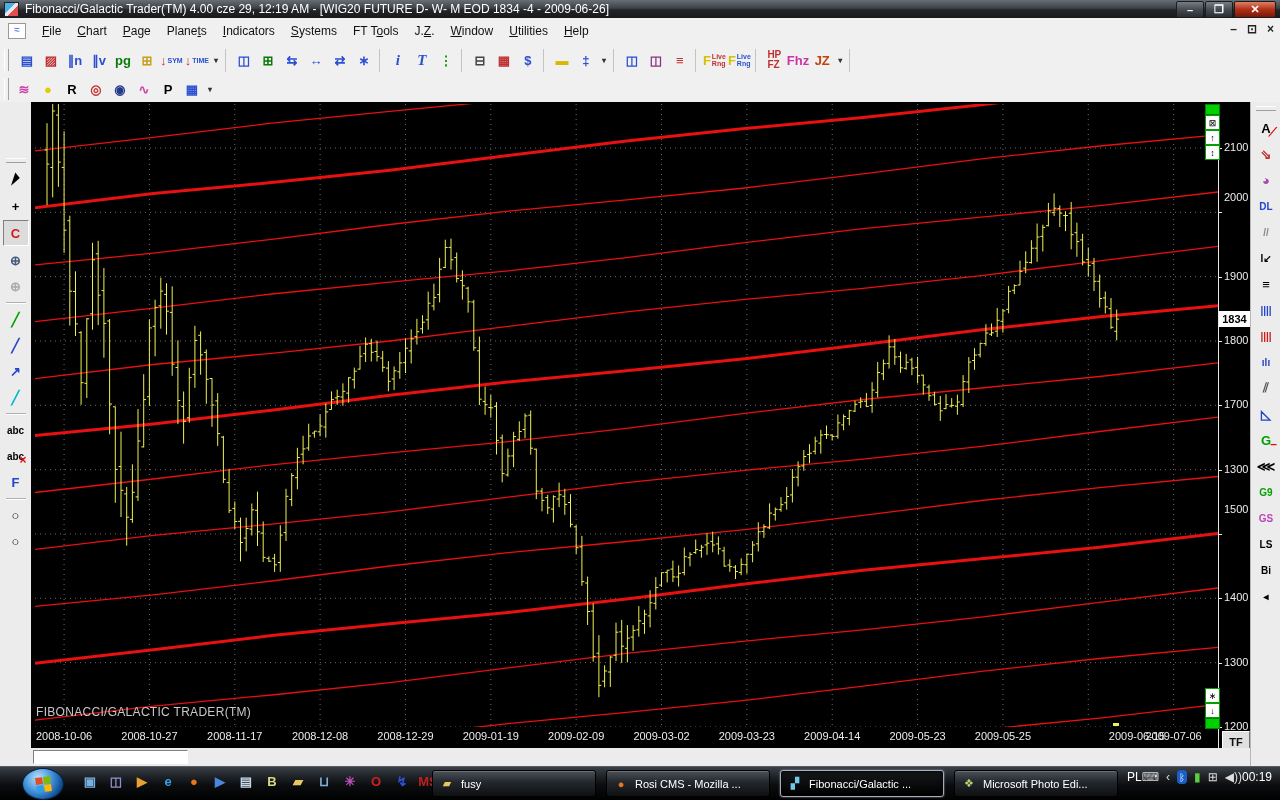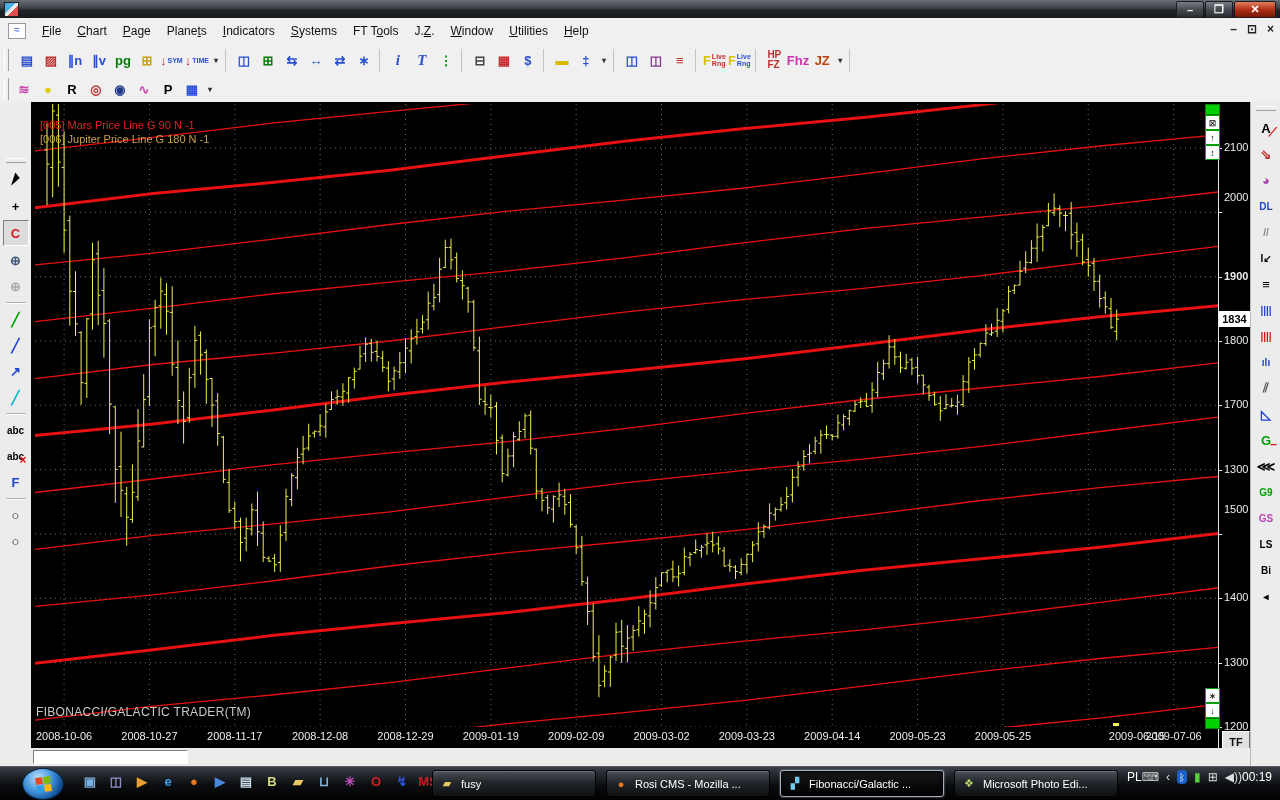--- a/index.html
+++ b/index.html
@@ -101,20 +101,21 @@
      display:flex;align-items:center;justify-content:center;}
   #batt{color:#5ad03a;}
 </style>
 </head>
 <body>
 
 <div id="root">
 
   <div id="titlebar">
     <div id="app-icon"></div>
+    <span>Fibonacci/Galactic Trader(TM) 4.00 cze 29,  12:19 AM - [WIG20 FUTURE D- W- M EOD  1834    -4 - 2009-06-26]</span>
     <div id="win-controls">
         <div class="wbtn">–</div>
         <div class="wbtn">❐</div>
         <div class="wbtn close">✕</div>
       </div>
   </div>
 
   <div id="menubar">
     <div id="child-icon">≈</div>
     <div id="menu-items" style="display:flex;">
@@ -458,21 +459,21 @@
       <path d="M12.0 19.2L12.0 101.2M9.6 46.0L12.0 46.0M12.0 60.1L14.4 60.1M17.7 -19.5L17.7 93.3M15.3 63.5L17.7 63.5M17.7 7.0L20.1 7.0M23.4 -35.6L23.4 82.8M21.0 11.1L23.4 11.1M23.4 58.1L25.8 58.1M29.1 27.3L29.1 148.9M26.7 63.4L29.1 63.4M29.1 126.2L31.5 126.2M34.8 111.7L34.8 221.6M32.4 116.7L34.8 116.7M34.8 187.2L37.2 187.2M40.5 167.3L40.5 232.0M38.1 187.5L40.5 187.5M40.5 219.9L42.9 219.9M46.1 227.2L46.1 300.7M43.7 228.6L46.1 228.6M46.1 278.7L48.5 278.7M51.8 214.1L51.8 294.0M49.4 279.3L51.8 279.3M51.8 214.8L54.2 214.8M57.5 138.8L57.5 225.7M55.1 209.8L57.5 209.8M57.5 155.8L59.9 155.8M63.2 136.8L63.2 221.1M60.8 149.8L63.2 149.8M63.2 191.2L65.6 191.2M68.9 164.1L68.9 253.7M66.5 186.6L68.9 186.6M68.9 219.4L71.3 219.4M74.6 215.0L74.6 330.3M72.2 217.0L74.6 217.0M74.6 300.0L77.0 300.0M80.3 302.6L80.3 398.8M77.9 302.8L80.3 302.8M80.3 365.4L82.7 365.4M86.0 327.7L86.0 413.0M83.6 362.6L86.0 362.6M86.0 386.3L88.4 386.3M91.7 383.0L91.7 441.7M89.3 389.9L91.7 389.9M91.7 413.2L94.1 413.2M97.4 360.3L97.4 418.9M95.0 415.4L97.4 415.4M97.4 388.3L99.8 388.3M103.0 305.1L103.0 396.9M100.6 392.9L103.0 392.9M103.0 337.0L105.4 337.0M108.7 270.2L108.7 343.4M106.3 342.9L108.7 342.9M108.7 295.6L111.1 295.6M114.4 215.4L114.4 301.9M112.0 292.7L114.4 292.7M114.4 223.9L116.8 223.9M120.1 195.7L120.1 252.3M117.7 222.3L120.1 222.3M120.1 203.4L122.5 203.4M125.8 173.7L125.8 224.7M123.4 201.9L125.8 201.9M125.8 187.1L128.2 187.1M131.5 179.2L131.5 230.6M129.1 190.4L131.5 190.4M131.5 207.2L133.9 207.2M137.2 182.3L137.2 271.8M134.8 208.4L137.2 208.4M137.2 260.2L139.6 260.2M142.9 236.4L142.9 320.1M140.5 263.5L142.9 263.5M142.9 296.5L145.3 296.5M148.6 287.5L148.6 339.6M146.2 302.6L148.6 302.6M148.6 317.3L151.0 317.3M154.3 263.8L154.3 318.6M151.9 313.8L154.3 313.8M154.3 273.6L156.7 273.6M159.9 221.8L159.9 283.8M157.5 270.4L159.9 270.4M159.9 236.4L162.3 236.4M165.6 227.4L165.6 270.7M163.2 231.3L165.6 231.3M165.6 250.9L168.0 250.9M171.3 245.4L171.3 299.8M168.9 248.4L171.3 248.4M171.3 275.3L173.7 275.3M177.0 274.1L177.0 322.9M174.6 274.5L177.0 274.5M177.0 301.0L179.4 301.0M182.7 289.1L182.7 341.9M180.3 296.9L182.7 296.9M182.7 329.6L185.1 329.6M188.4 331.9L188.4 379.1M186.0 333.1L188.4 333.1M188.4 375.3L190.8 375.3M194.1 364.9L194.1 409.0M191.7 378.6L194.1 378.6M194.1 406.4L196.5 406.4M199.8 397.5L199.8 425.0M197.4 404.4L199.8 404.4M199.8 417.5L202.2 417.5M205.5 413.6L205.5 457.4M203.1 417.3L205.5 417.3M205.5 438.5L207.9 438.5M211.2 413.7L211.2 447.3M208.8 434.1L211.2 434.1M211.2 424.5L213.6 424.5M216.8 399.5L216.8 431.5M214.4 425.1L216.8 425.1M216.8 405.8L219.2 405.8M222.5 387.6L222.5 442.0M220.1 406.3L222.5 406.3M222.5 427.8L224.9 427.8M228.2 417.4L228.2 458.1M225.8 429.1L228.2 429.1M228.2 453.4L230.6 453.4M233.9 452.3L233.9 458.0M231.5 454.4L233.9 454.4M233.9 457.2L236.3 457.2M239.6 449.9L239.6 467.9M237.2 454.3L239.6 454.3M239.6 460.8L242.0 460.8M245.3 421.2L245.3 467.8M242.9 458.5L245.3 458.5M245.3 431.1L247.7 431.1M251.0 384.8L251.0 437.0M248.6 428.6L251.0 428.6M251.0 392.3L253.4 392.3M256.7 369.1L256.7 402.2M254.3 395.5L256.7 395.5M256.7 371.6L259.1 371.6M262.4 343.8L262.4 385.3M260.0 373.7L262.4 373.7M262.4 353.5L264.8 353.5M268.1 331.8L268.1 360.3M265.7 350.2L268.1 350.2M268.1 344.9L270.5 344.9M273.7 319.7L273.7 346.7M271.3 344.0L273.7 344.0M273.7 332.0L276.1 332.0M279.4 326.9L279.4 333.6M277.0 329.1L279.4 329.1M279.4 327.2L281.8 327.2M285.1 310.4L285.1 332.3M282.7 327.8L285.1 327.8M285.1 322.0L287.5 322.0M290.8 299.6L290.8 333.6M288.4 323.0L290.8 323.0M290.8 307.9L293.2 307.9M296.5 287.4L296.5 305.6M294.1 305.5L296.5 305.5M296.5 295.6L298.9 295.6M302.2 285.7L302.2 300.9M299.8 293.9L302.2 293.9M302.2 292.5L304.6 292.5M307.9 279.3L307.9 301.8M305.5 293.0L307.9 293.0M307.9 287.3L310.3 287.3M313.6 273.1L313.6 298.7M311.2 289.1L313.6 289.1M313.6 273.8L316.0 273.8M319.3 263.6L319.3 284.6M316.9 275.7L319.3 275.7M319.3 267.2L321.7 267.2M325.0 241.9L325.0 265.5M322.6 265.1L325.0 265.1M325.0 252.2L327.4 252.2M330.6 233.4L330.6 258.0M328.2 249.7L330.6 249.7M330.6 240.2L333.0 240.2M336.3 234.8L336.3 257.5M333.9 239.7L336.3 239.7M336.3 248.3L338.7 248.3M342.0 236.5L342.0 257.5M339.6 247.5L342.0 247.5M342.0 252.6L344.4 252.6M347.7 246.9L347.7 267.9M345.3 254.1L347.7 254.1M347.7 263.3L350.1 263.3M353.4 257.1L353.4 287.3M351.0 264.1L353.4 264.1M353.4 277.3L355.8 277.3M359.1 262.5L359.1 286.1M356.7 275.0L359.1 275.0M359.1 266.8L361.5 266.8M364.8 248.0L364.8 274.8M362.4 267.8L364.8 267.8M364.8 258.9L367.2 258.9M370.5 234.4L370.5 269.0M368.1 258.7L370.5 258.7M370.5 244.2L372.9 244.2M376.2 225.3L376.2 259.5M373.8 246.9L376.2 246.9M376.2 234.9L378.6 234.9M381.9 214.8L381.9 240.6M379.5 232.7L381.9 232.7M381.9 227.7L384.3 227.7M387.5 211.2L387.5 229.5M385.1 224.8L387.5 224.8M387.5 218.2L389.9 218.2M393.2 187.6L393.2 225.7M390.8 215.8L393.2 215.8M393.2 199.2L395.6 199.2M398.9 179.7L398.9 206.4M396.5 202.0L398.9 202.0M398.9 193.4L401.3 193.4M404.6 153.9L404.6 198.4M402.2 190.6L404.6 190.6M404.6 165.2L407.0 165.2M410.3 135.7L410.3 164.1M407.9 163.4L410.3 163.4M410.3 143.5L412.7 143.5M416.0 134.6L416.0 165.6M413.6 143.4L416.0 143.4M416.0 155.8L418.4 155.8M421.7 148.5L421.7 178.5M419.3 153.6L421.7 153.6M421.7 174.6L424.1 174.6M427.4 166.3L427.4 195.6M425.0 176.6L427.4 176.6M427.4 181.7L429.8 181.7M433.1 182.7L433.1 208.6M430.7 184.2L433.1 184.2M433.1 197.8L435.5 197.8M438.8 195.8L438.8 246.8M436.4 198.0L438.8 198.0M438.8 243.8L441.2 243.8M444.4 232.6L444.4 301.0M442.0 246.8L444.4 246.8M444.4 295.2L446.8 295.2M450.1 282.5L450.1 310.8M447.7 297.4L450.1 297.4M450.1 300.7L452.5 300.7M455.8 290.8L455.8 313.7M453.4 303.5L455.8 303.5M455.8 303.8L458.2 303.8M461.5 298.1L461.5 350.5M459.1 302.4L461.5 302.4M461.5 336.4L463.9 336.4M467.2 330.5L467.2 378.4M464.8 333.9L467.2 333.9M467.2 369.6L469.6 369.6M472.9 344.6L472.9 372.6M470.5 370.9L472.9 370.9M472.9 352.0L475.3 352.0M478.6 327.8L478.6 363.2M476.2 351.9L478.6 351.9M478.6 332.6L481.0 332.6M484.3 317.3L484.3 336.8M481.9 335.3L484.3 335.3M484.3 327.5L486.7 327.5M490.0 309.4L490.0 334.3M487.6 325.5L490.0 325.5M490.0 311.9L492.4 311.9M495.7 306.5L495.7 350.7M493.3 311.2L495.7 311.2M495.7 344.2L498.1 344.2M501.3 344.6L501.3 395.2M498.9 345.2L501.3 345.2M501.3 387.1L503.7 387.1M507.0 383.9L507.0 407.3M504.6 387.1L507.0 387.1M507.0 396.4L509.4 396.4M512.7 390.9L512.7 410.1M510.3 393.6L512.7 393.6M512.7 403.8L515.1 403.8M518.4 391.3L518.4 418.5M516.0 405.1L518.4 405.1M518.4 392.7L520.8 392.7M524.1 378.6L524.1 403.1M521.7 395.0L524.1 395.0M524.1 390.8L526.5 390.8M529.8 384.8L529.8 410.8M527.4 392.3L529.8 392.3M529.8 400.4L532.2 400.4M535.5 390.1L535.5 423.4M533.1 398.5L535.5 398.5M535.5 420.3L537.9 420.3M541.2 421.1L541.2 449.9M538.8 422.8L541.2 422.8M541.2 443.7L543.6 443.7M546.9 431.9L546.9 481.8M544.5 442.9L546.9 442.9M546.9 477.6L549.3 477.6M552.6 472.6L552.6 521.0M550.2 479.0L552.6 479.0M552.6 507.5L555.0 507.5M558.2 499.4L558.2 557.7M555.8 507.1L558.2 507.1M558.2 552.4L560.6 552.4M563.9 531.2L563.9 593.2M561.5 549.2L563.9 549.2M563.9 581.4L566.3 581.4M569.6 561.3L569.6 583.3M567.2 577.2L569.6 577.2M569.6 567.0L572.0 567.0M575.3 551.9L575.3 582.9M572.9 568.0L575.3 568.0M575.3 553.1L577.7 553.1M581.0 518.6L581.0 557.1M578.6 551.2L581.0 551.2M581.0 528.2L583.4 528.2M586.7 515.9L586.7 558.8M584.3 527.8L586.7 527.8M586.7 542.2L589.1 542.2M592.4 521.1L592.4 558.4M590.0 544.3L592.4 544.3M592.4 534.1L594.8 534.1M598.1 521.2L598.1 546.8M595.7 533.1L598.1 533.1M598.1 526.4L600.5 526.4M603.8 502.1L603.8 532.6M601.4 525.8L603.8 525.8M603.8 516.9L606.2 516.9M609.5 505.7L609.5 529.8M607.1 519.6L609.5 519.6M609.5 510.2L611.9 510.2M615.1 486.3L615.1 523.4M612.7 511.9L615.1 511.9M615.1 498.8L617.5 498.8M620.8 473.1L620.8 505.5M618.4 499.3L620.8 499.3M620.8 483.6L623.2 483.6M626.5 468.4L626.5 482.8M624.1 481.1L626.5 481.1M626.5 468.7L628.9 468.7M632.2 466.2L632.2 478.3M629.8 468.4L632.2 468.4M632.2 466.2L634.6 466.2M637.9 456.6L637.9 478.1M635.5 465.1L637.9 465.1M637.9 472.9L640.3 472.9M643.6 461.5L643.6 482.5M641.2 473.0L643.6 473.0M643.6 469.3L646.0 469.3M649.3 443.5L649.3 471.3M646.9 468.6L649.3 468.6M649.3 452.7L651.7 452.7M655.0 448.2L655.0 462.3M652.6 453.7L655.0 453.7M655.0 450.3L657.4 450.3M660.7 435.5L660.7 449.9M658.3 448.5L660.7 448.5M660.7 445.6L663.1 445.6M666.4 440.8L666.4 453.7M664.0 446.5L666.4 446.5M666.4 443.2L668.8 443.2M672.0 429.2L672.0 450.9M669.6 440.9L672.0 440.9M672.0 439.2L674.4 439.2M677.7 427.7L677.7 448.3M675.3 437.4L677.7 437.4M677.7 441.0L680.1 441.0M683.4 432.4L683.4 450.6M681.0 439.9L683.4 439.9M683.4 444.8L685.8 444.8M689.1 442.8L689.1 462.6M686.7 446.8L689.1 446.8M689.1 462.1L691.5 462.1M694.8 455.3L694.8 467.8M692.4 461.0L694.8 461.0M694.8 462.6L697.2 462.6M700.5 461.1L700.5 475.0M698.1 463.2L700.5 463.2M700.5 467.5L702.9 467.5M706.2 454.3L706.2 471.2M703.8 468.6L706.2 468.6M706.2 460.4L708.6 460.4M711.9 449.6L711.9 469.6M709.5 460.7L711.9 460.7M711.9 450.2L714.3 450.2M717.6 437.1L717.6 458.3M715.2 450.4L717.6 450.4M717.6 441.0L720.0 441.0M723.3 418.2L723.3 447.5M720.9 439.8L723.3 439.8M723.3 427.8L725.7 427.8M728.9 420.3L728.9 433.8M726.5 427.5L728.9 427.5M728.9 422.6L731.3 422.6M734.6 399.4L734.6 425.1M732.2 423.8L734.6 423.8M734.6 409.1L737.0 409.1M740.3 403.5L740.3 416.6M737.9 410.7L740.3 410.7M740.3 405.3L742.7 405.3M746.0 393.1L746.0 407.7M743.6 405.6L746.0 405.6M746.0 400.7L748.4 400.7M751.7 383.0L751.7 405.6M749.3 398.8L751.7 398.8M751.7 392.5L754.1 392.5M757.4 365.0L757.4 398.5M755.0 390.9L757.4 390.9M757.4 373.3L759.8 373.3M763.1 357.4L763.1 382.4M760.7 373.2L763.1 373.2M763.1 362.7L765.5 362.7M768.8 346.0L768.8 366.8M766.4 361.9L768.8 361.9M768.8 352.5L771.2 352.5M774.5 340.2L774.5 359.3M772.1 350.5L774.5 350.5M774.5 349.2L776.9 349.2M780.2 332.6L780.2 350.4M777.8 347.3L780.2 347.3M780.2 337.1L782.6 337.1M785.8 325.8L785.8 349.7M783.4 339.2L785.8 339.2M785.8 331.0L788.2 331.0M791.5 321.5L791.5 335.0M789.1 330.5L791.5 330.5M791.5 330.7L793.9 330.7M797.2 330.3L797.2 336.5M794.8 331.1L797.2 331.1M797.2 332.4L799.6 332.4M802.9 310.5L802.9 334.7M800.5 332.3L802.9 332.3M802.9 318.9L805.3 318.9M808.6 310.3L808.6 326.2M806.2 320.9L808.6 320.9M808.6 312.6L811.0 312.6M814.3 305.7L814.3 321.3M811.9 314.5L814.3 314.5M814.3 306.7L816.7 306.7M820.0 296.7L820.0 308.0M817.6 307.1L820.0 307.1M820.0 300.3L822.4 300.3M825.7 293.3L825.7 304.1M823.3 298.3L825.7 298.3M825.7 297.3L828.1 297.3M831.4 288.9L831.4 303.1M829.0 297.2L831.4 297.2M831.4 302.4L833.8 302.4M837.1 278.2L837.1 308.8M834.7 301.5L837.1 301.5M837.1 286.0L839.5 286.0M842.7 257.9L842.7 293.5M840.3 288.4L842.7 288.4M842.7 268.5L845.1 268.5M848.4 255.5L848.4 276.1M846.0 269.8L848.4 269.8M848.4 259.7L850.8 259.7M854.1 231.3L854.1 264.6M851.7 259.4L854.1 259.4M854.1 242.9L856.5 242.9M859.8 235.0L859.8 260.8M857.4 242.9L859.8 242.9M859.8 253.0L862.2 253.0M865.5 247.6L865.5 268.8M863.1 252.7L865.5 252.7M865.5 263.8L867.9 263.8M871.2 249.9L871.2 265.7M868.8 264.3L871.2 264.3M871.2 258.3L873.6 258.3M876.9 253.7L876.9 271.2M874.5 255.9L876.9 255.9M876.9 264.2L879.3 264.2M882.6 252.8L882.6 279.4M880.2 263.4L882.6 263.4M882.6 271.7L885.0 271.7M888.3 270.8L888.3 290.6M885.9 271.1L888.3 271.1M888.3 280.9L890.7 280.9M894.0 280.7L894.0 296.8M891.6 283.1L894.0 283.1M894.0 291.7L896.4 291.7M899.6 287.7L899.6 301.6M897.2 290.9L899.6 290.9M899.6 300.3L902.0 300.3M905.3 291.9L905.3 316.9M902.9 299.3L905.3 299.3M905.3 306.8L907.7 306.8M911.0 290.3L911.0 305.2M908.6 304.6L911.0 304.6M911.0 300.6L913.4 300.6M916.7 294.1L916.7 303.5M914.3 302.1L916.7 302.1M916.7 301.4L919.1 301.4M922.4 290.7L922.4 310.8M920.0 302.2L922.4 302.2M922.4 298.0L924.8 298.0M928.1 271.1L928.1 303.0M925.7 300.5L928.1 300.5M928.1 277.6L930.5 277.6M933.8 253.1L933.8 289.0M931.4 278.0L933.8 278.0M933.8 258.1L936.2 258.1M939.5 244.2L939.5 265.8M937.1 256.5L939.5 256.5M939.5 251.0L941.9 251.0M945.2 238.7L945.2 253.4M942.8 250.8L945.2 250.8M945.2 239.4L947.6 239.4M950.9 220.2L950.9 241.9M948.5 239.6L950.9 239.6M950.9 229.0L953.3 229.0M956.5 219.5L956.5 232.0M954.1 230.2L956.5 230.2M956.5 228.8L958.9 228.8M962.2 203.9L962.2 233.0M959.8 227.2L962.2 227.2M962.2 216.3L964.6 216.3M967.9 204.9L967.9 228.6M965.5 217.3L967.9 217.3M967.9 206.9L970.3 206.9M973.6 181.9L973.6 209.3M971.2 205.3L973.6 205.3M973.6 187.3L976.0 187.3M979.3 180.3L979.3 190.1M976.9 186.3L979.3 186.3M979.3 181.6L981.7 181.6M985.0 156.7L985.0 181.1M982.6 181.0L985.0 181.0M985.0 167.4L987.4 167.4M990.7 147.3L990.7 169.3M988.3 164.2L990.7 164.2M990.7 158.3L993.1 158.3M996.4 136.2L996.4 159.6M994.0 158.6L996.4 158.6M996.4 144.2L998.8 144.2M1002.1 119.5L1002.1 157.8M999.7 144.2L1002.1 144.2M1002.1 133.0L1004.5 133.0M1007.8 120.7L1007.8 147.6M1005.4 132.4L1007.8 132.4M1007.8 123.4L1010.2 123.4M1013.4 98.9L1013.4 122.3M1011.0 121.7L1013.4 121.7M1013.4 106.9L1015.8 106.9M1019.1 89.4L1019.1 112.1M1016.7 108.7L1019.1 108.7M1019.1 104.2L1021.5 104.2M1024.8 101.4L1024.8 123.0M1022.4 104.6L1024.8 104.6M1024.8 109.1L1027.2 109.1M1030.5 107.2L1030.5 127.2M1028.1 111.6L1030.5 111.6M1030.5 111.5L1032.9 111.5M1036.2 98.0L1036.2 145.4M1033.8 109.3L1036.2 109.3M1036.2 130.7L1038.6 130.7M1041.9 118.7L1041.9 152.8M1039.5 128.7L1041.9 128.7M1041.9 137.6L1044.3 137.6M1047.6 129.8L1047.6 161.4M1045.2 135.9L1047.6 135.9M1047.6 158.0L1050.0 158.0M1053.3 143.5L1053.3 172.7M1050.9 155.6L1053.3 155.6M1053.3 161.6L1055.7 161.6M1059.0 153.9L1059.0 187.0M1056.6 159.3L1059.0 159.3M1059.0 177.3L1061.4 177.3M1064.7 170.6L1064.7 203.6M1062.3 177.3L1064.7 177.3M1064.7 194.5L1067.1 194.5M1070.3 187.5L1070.3 209.5M1067.9 193.9L1070.3 193.9M1070.3 202.8L1072.7 202.8M1076.0 194.0L1076.0 225.1M1073.6 204.7L1076.0 204.7M1076.0 223.3L1078.4 223.3M1081.7 205.5L1081.7 236.3M1079.3 227.3L1081.7 227.3M1081.7 215.1L1084.1 215.1" stroke="#f0f050" stroke-width="1" fill="none"></path>
       <rect x="1078" y="619" width="6" height="3" fill="#f0f050"></rect>
     </svg>
   <div id="axisline"></div>
   <div id="ylabels">
       <div class="ytick" style="top: 148px;"></div>
       <div class="ylab" style="top: 141px;">2100</div>
       <div class="ytick" style="top: 212.33px;"></div>
       <div class="ylab" style="top: 191px;">2000</div>
       <div class="ytick" style="top: 276.66px;"></div>
-      <div class="ylab" style="top: 269.66px; font-weight: bold;">1900</div>
+      <div class="ylab" style="top: 269.66px;">1900</div>
       <div class="ytick" style="top: 340.99px;"></div>
       <div class="ylab" style="top: 333.99px;">1800</div>
       <div class="ytick" style="top: 405.32px;"></div>
       <div class="ylab" style="top: 398px;">1700</div>
       <div class="ytick" style="top: 469.65px;"></div>
       <div class="ylab" style="top: 462.65px;">1300</div>
       <div class="ytick" style="top: 533.98px;"></div>
       <div class="ylab" style="top: 503px;">1500</div>
       <div class="ytick" style="top: 598.31px;"></div>
       <div class="ylab" style="top: 591.31px;">1400</div>
@@ -492,24 +493,20 @@
       <div class="xlab" style="left: 661.52px;">2009-03-02</div>
       <div class="xlab" style="left: 746.87px;">2009-03-23</div>
       <div class="xlab" style="left: 832.22px;">2009-04-14</div>
       <div class="xlab" style="left: 917.57px;">2009-05-23</div>
       <div class="xlab" style="left: 1002.92px;">2009-05-25</div>
       <div class="xlab" style="left: 1137px;">2009-06-15</div>
       <div class="xlab" style="left: 1173.62px;">2009-07-06</div>
     </div>
   <div id="pricebox">1834</div>
 
-  <div id="legend">
-    <div style="color: rgb(232, 32, 32);">[005] Mars Price Line G 90 N -1</div>
-    <div style="color: rgb(200, 160, 80);">[006] Jupiter Price Line G 180 N -1</div>
-  </div>
   <div id="watermark">FIBONACCI/GALACTIC TRADER(TM)</div>
 
   <div class="scrollctl" style="top:104px">
     <div class="sc-solid"></div>
     <div class="sc-box">⊠</div>
     <div class="sc-box">↑</div>
     <div class="sc-box">↕</div>
   </div>
   <div class="scrollctl" style="top:688px">
     <div class="sc-box">∗</div>

